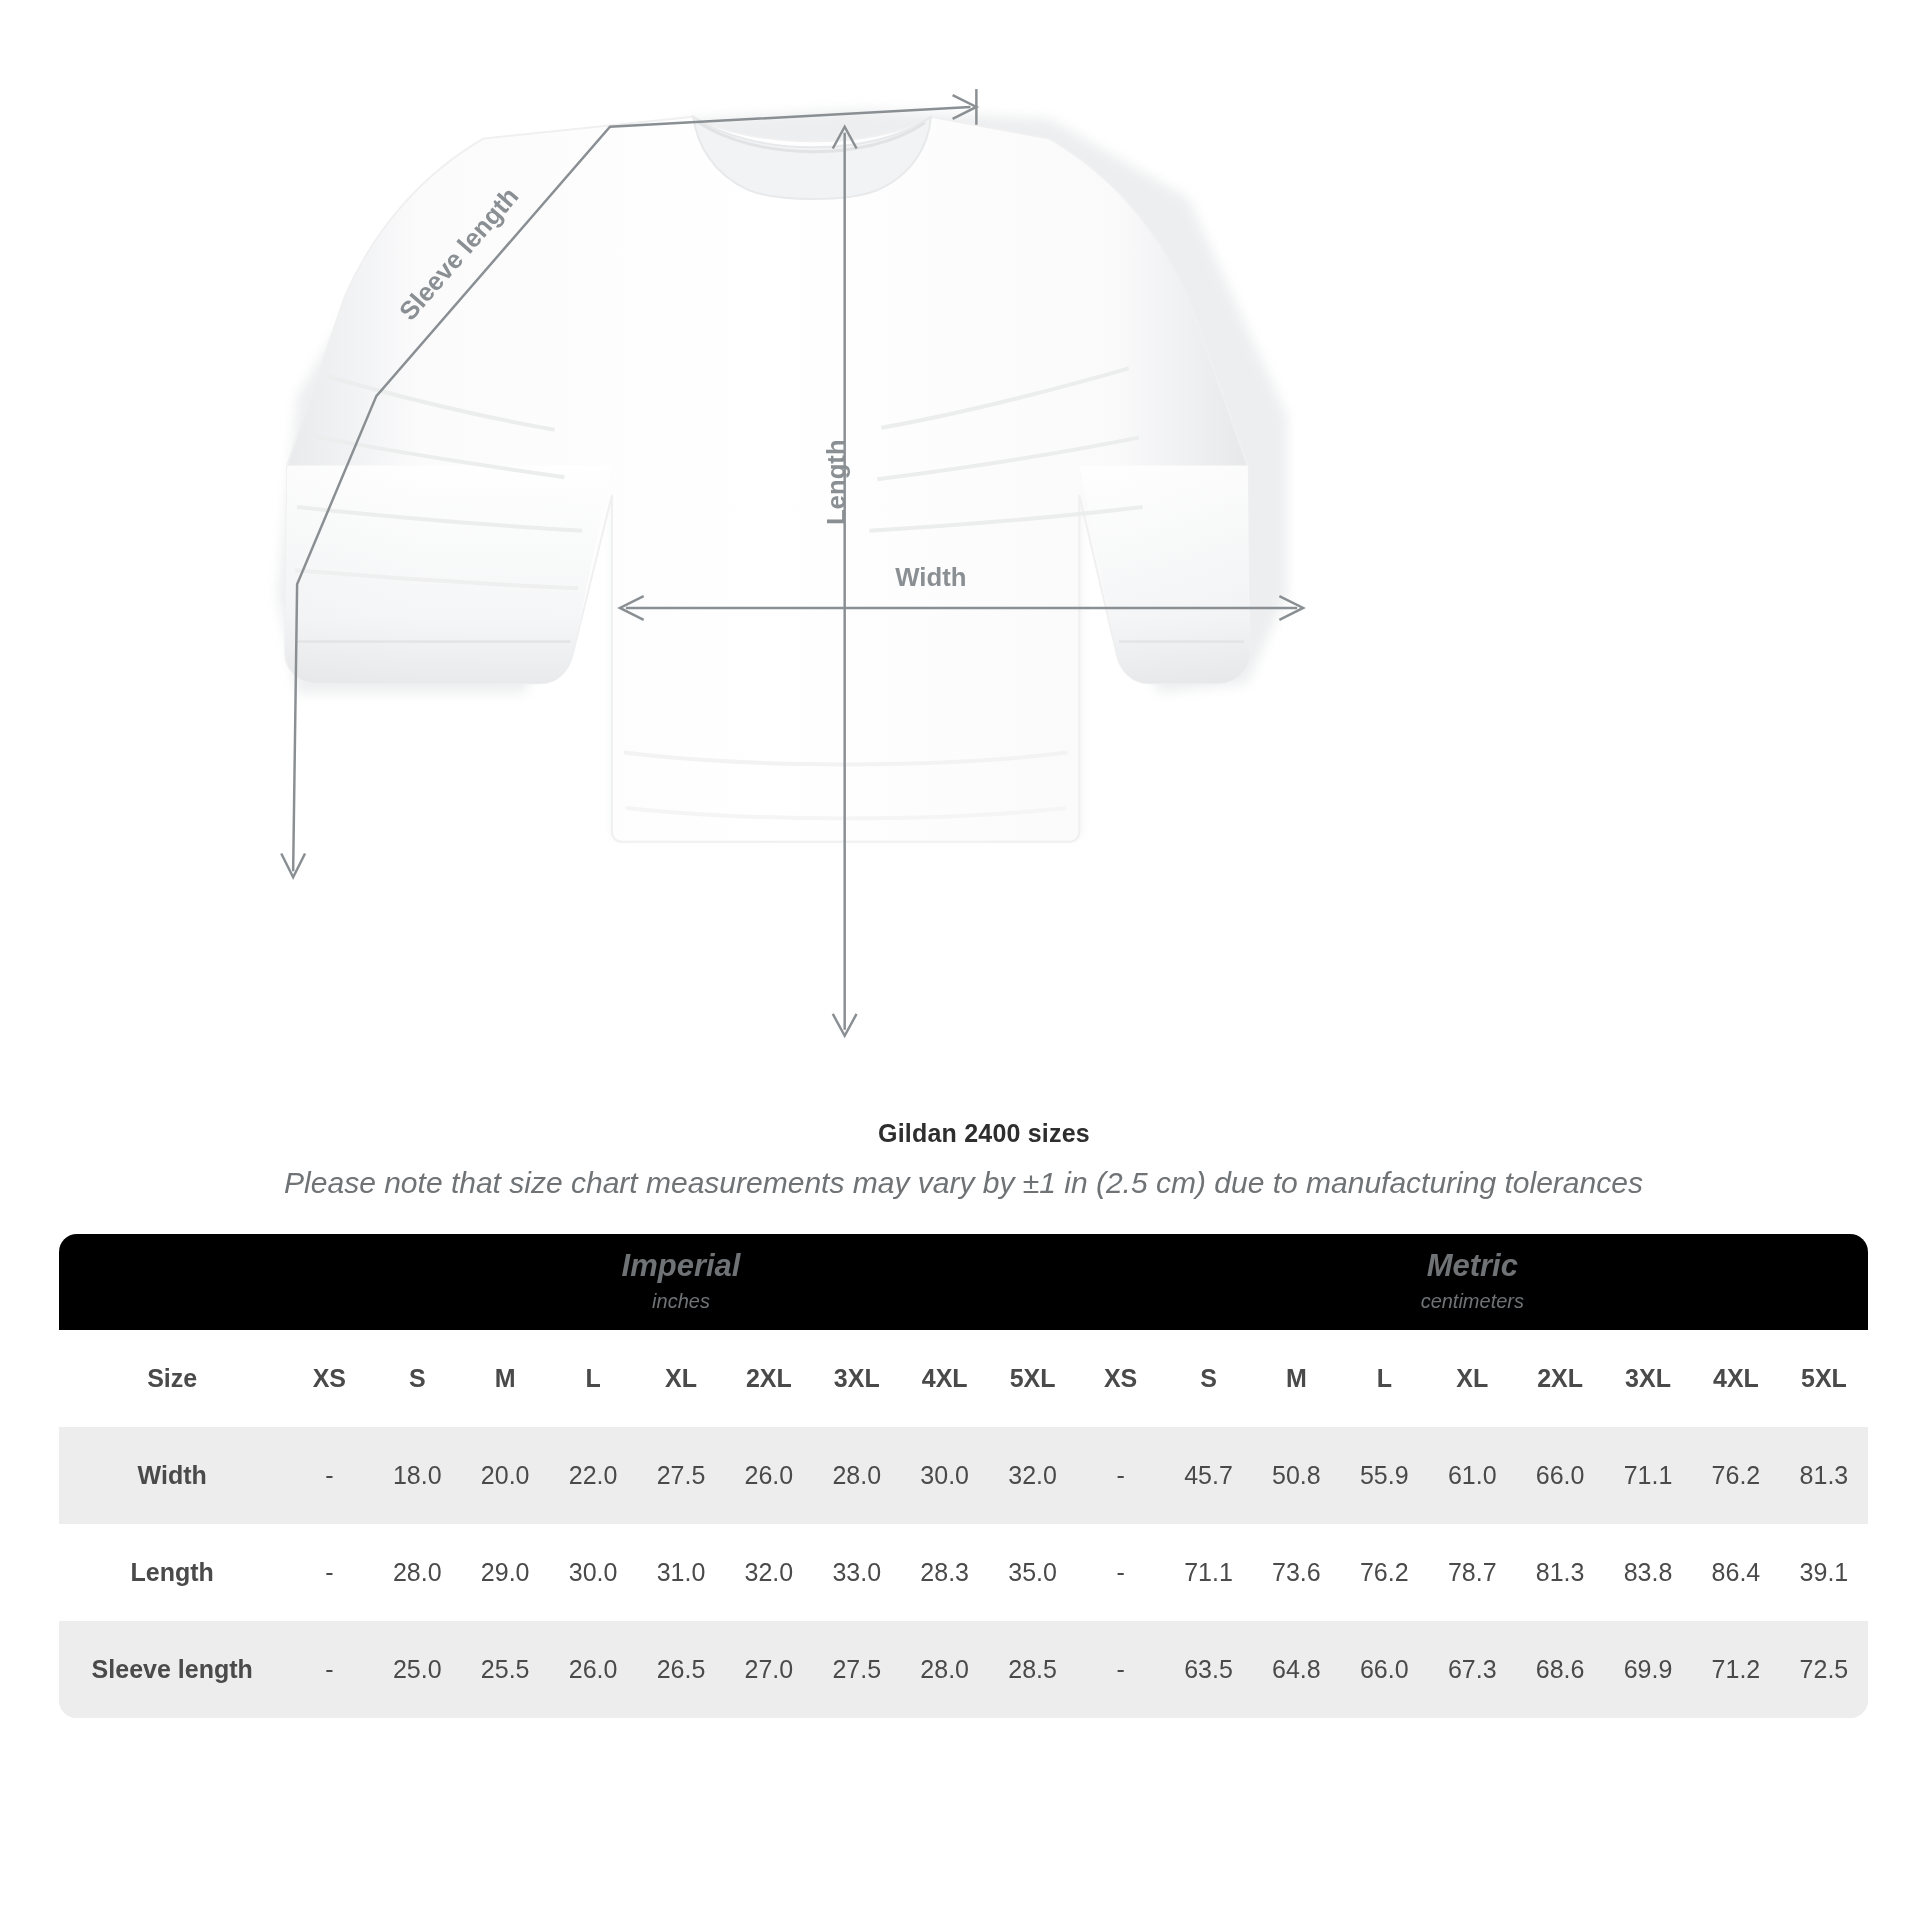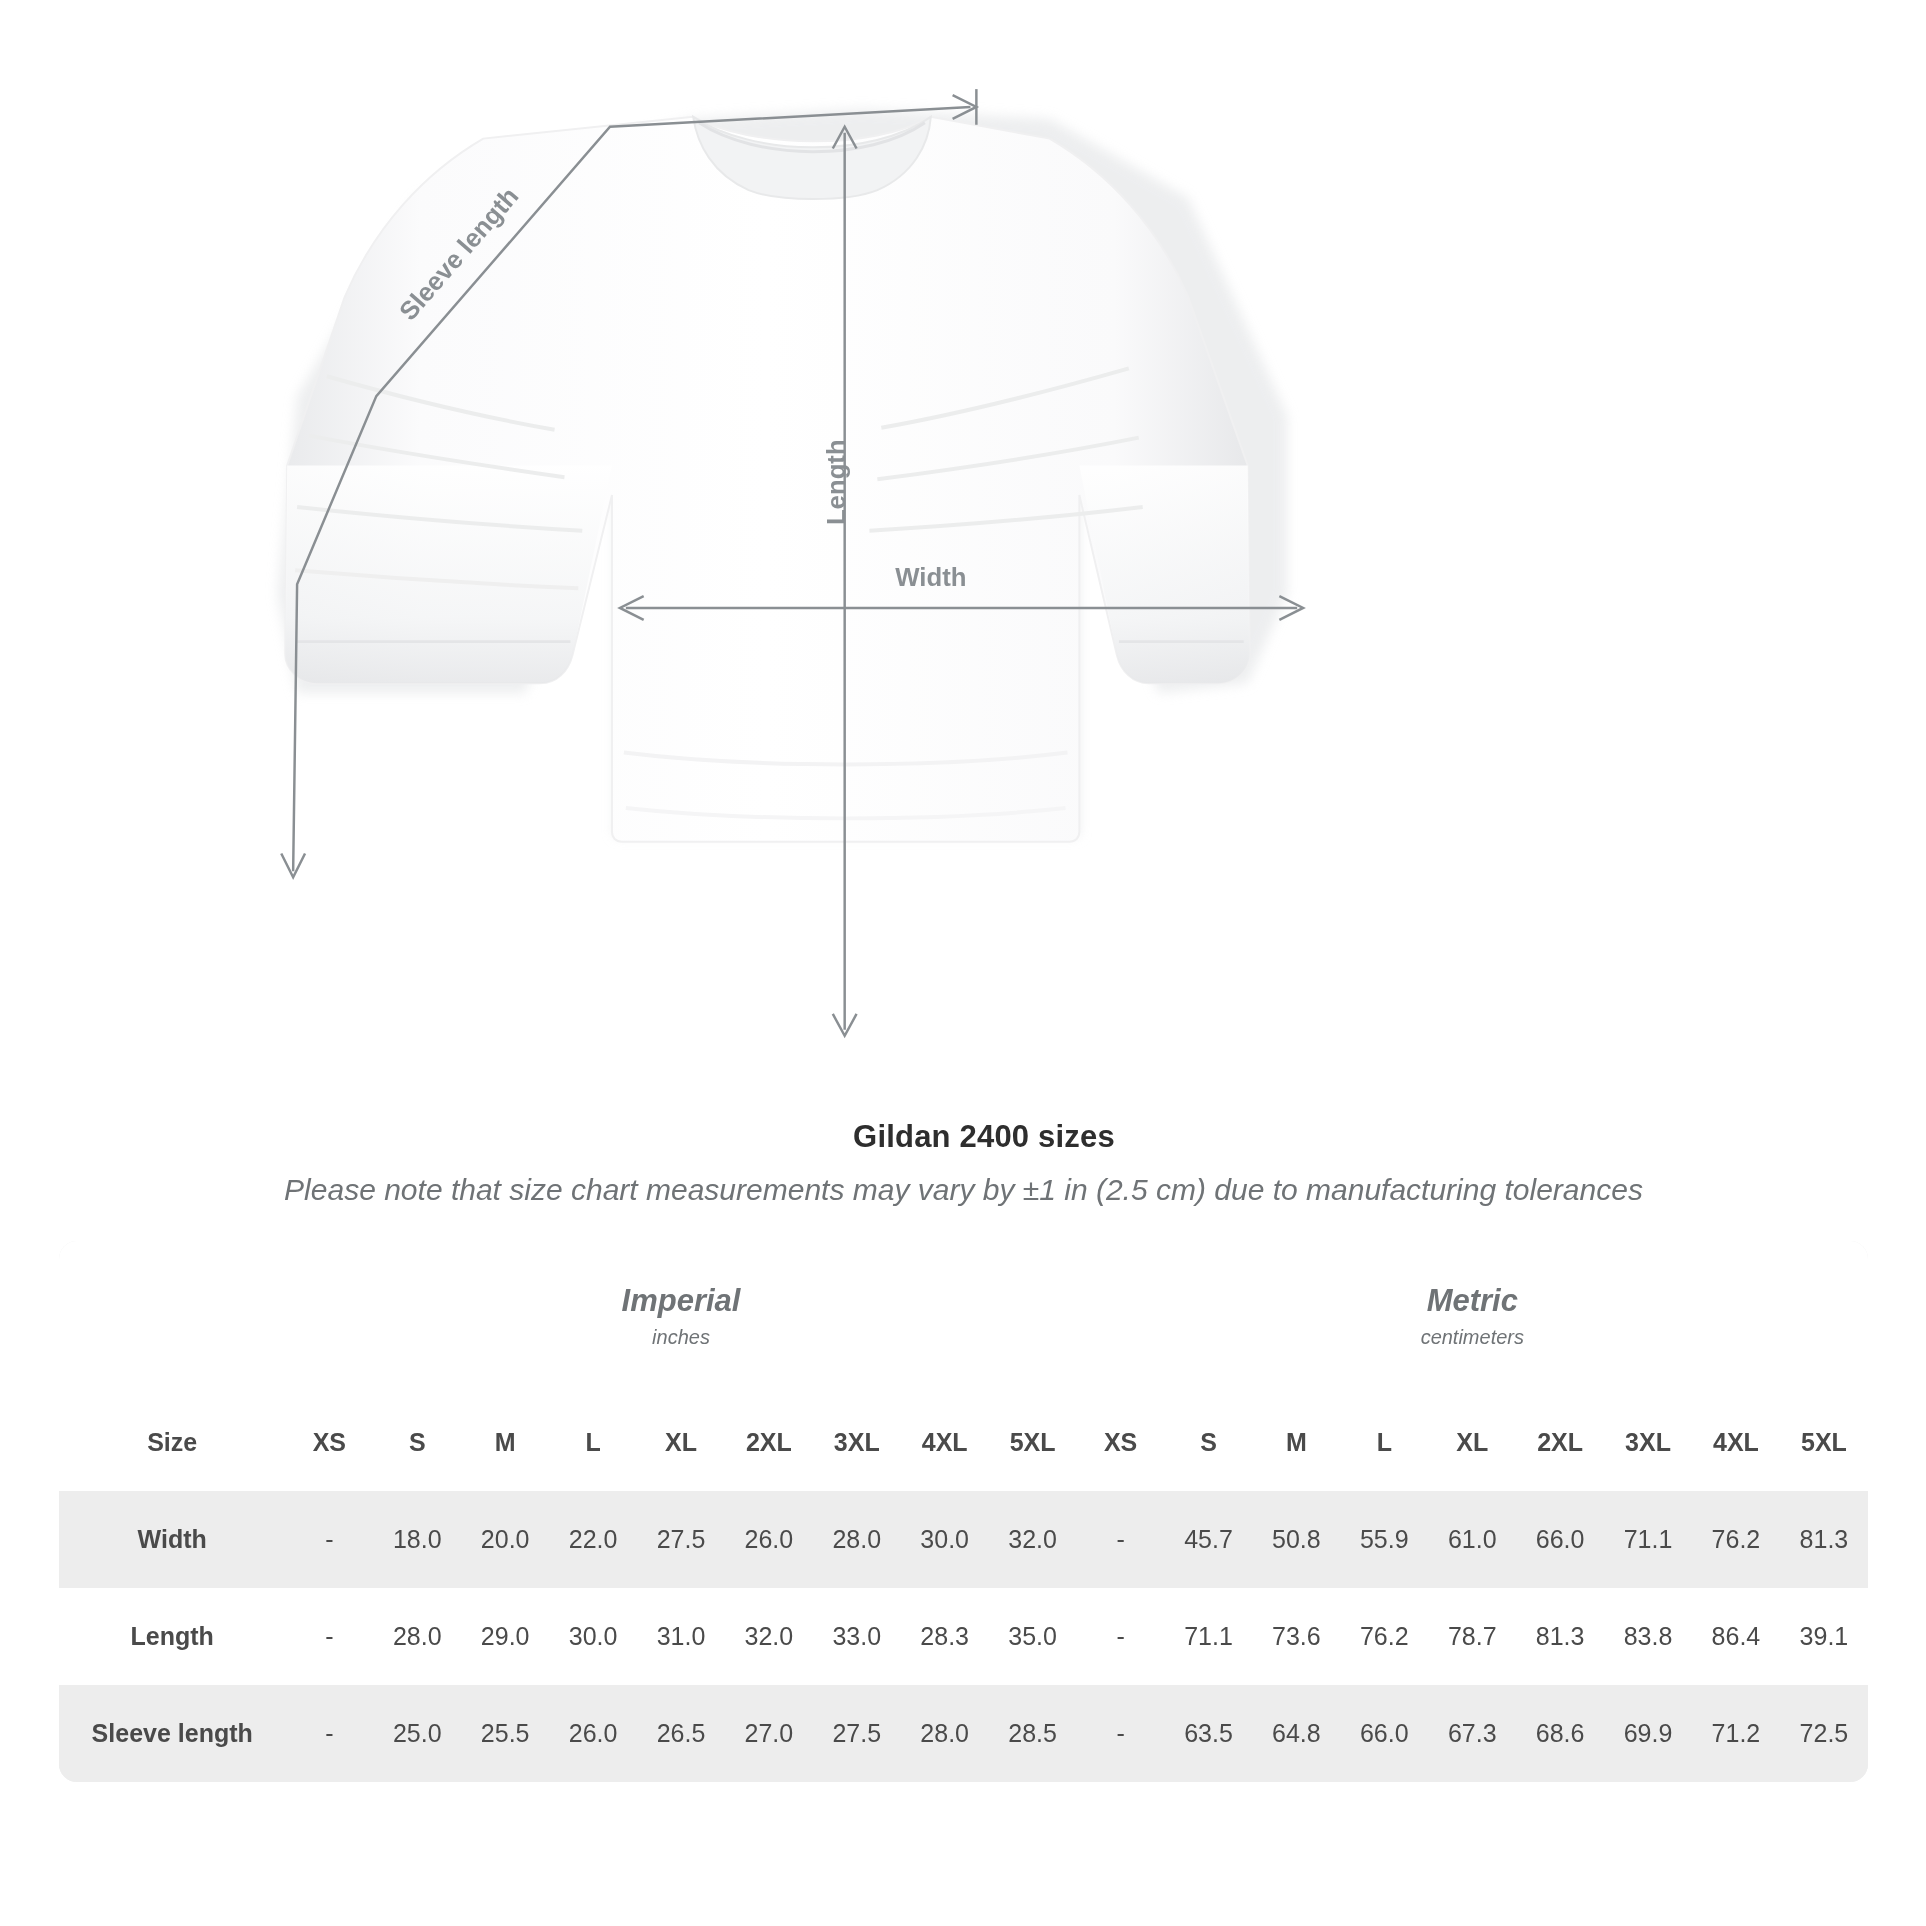--- a/index.html
+++ b/index.html
@@ -29,21 +29,21 @@
   .illustration svg {
     display: block;
   }
 
   
   .title-block {
     text-align: center;
     margin-top: 10px;
   }
   .chart-title {
-    font-size: 31px;
+    font-size: 25px;
     font-weight: bold;
     color: #2e2e2e;
     letter-spacing: 0.2px;
     margin-left: 41px;
   }
   .chart-note {
     font-size: 30px;
     font-style: italic;
     color: #6f7376;
     margin-top: 18px;
@@ -63,22 +63,22 @@
   }
   table.size-table td, table.size-table th {
     text-align: center;
     vertical-align: middle;
     font-size: 25px;
     color: #4a4a4a;
     border: none;
   }
   
   .unit-row td {
-    background: #ffffff;
-    height: 153px;
+    background: #000000;
+    height: 96px;
     padding: 0;
   }
   .unit-name {
     font-size: 31px;
     font-weight: bold;
     font-style: italic;
     color: #6f7376;
     line-height: 1.25;
   }
   .unit-sub {

